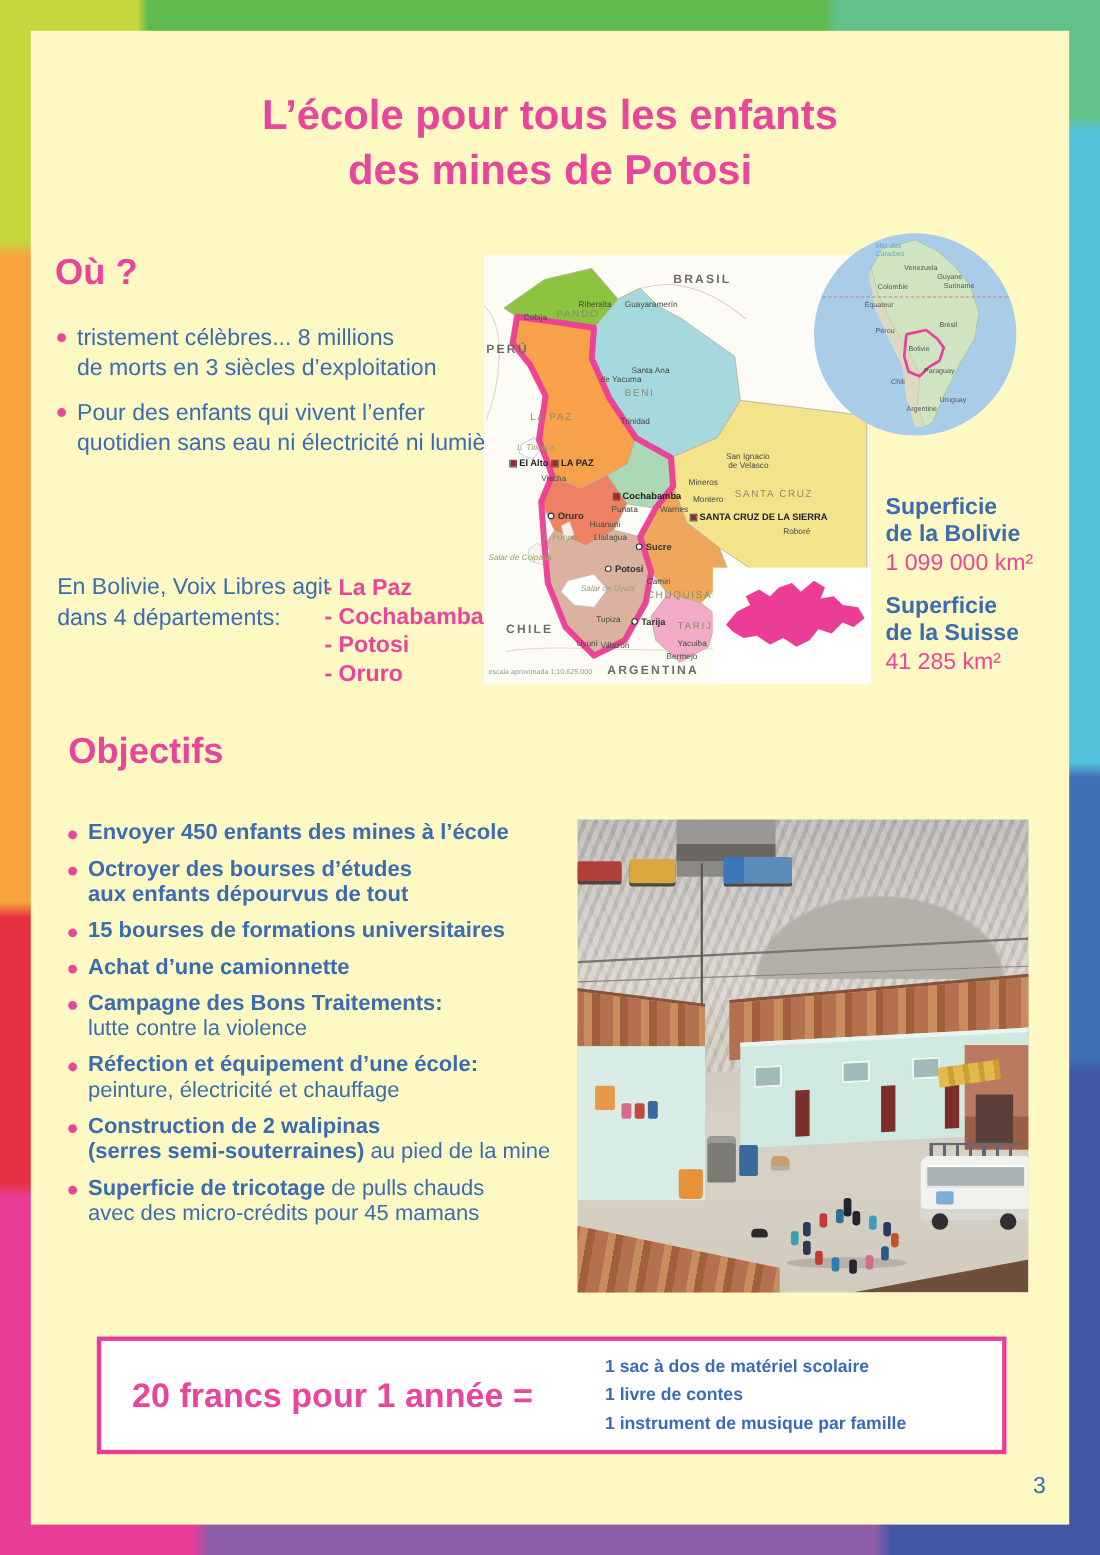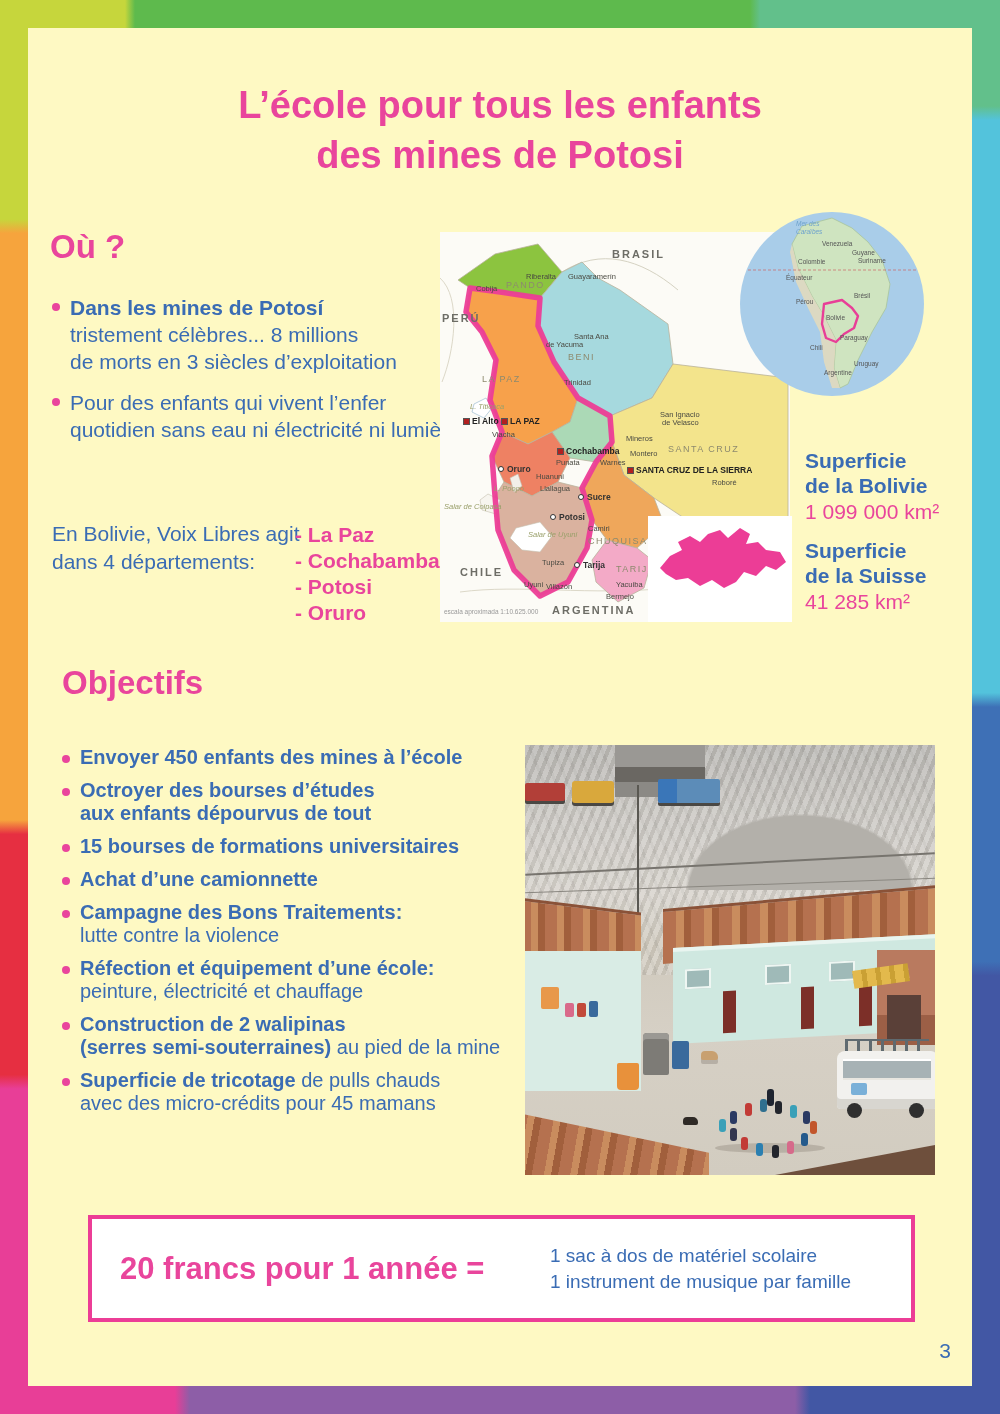--- a/index.html
+++ b/index.html
@@ -129,21 +129,21 @@
   .ph-van-wheel2{left:72px;top:66px;width:15px;height:15px;background:#2f2f2f;border-radius:50%;}
   .ph-van-logo{left:14px;top:46px;width:16px;height:12px;background:#7ab0d8;border-radius:2px;}
   .ph-kid{width:7px;height:13px;border-radius:3px;}
   .ph-shadow{left:190px;top:398px;width:110px;height:10px;background:rgba(60,50,40,.18);border-radius:50%;}
 
   
   .offer{position:absolute;left:88px;top:1215px;width:819px;height:99px;border:4px solid #ec3d96;
     display:flex;align-items:center;background:#fff;}
   .offer-left{width:430px;padding-left:28px;color:var(--pink);font-size:31px;font-weight:bold;}
   .offer-right{display:flex;flex-direction:column;justify-content:center;}
-  .offer-item{color:var(--blue);font-weight:normal;font-size:19px;line-height:26px;}
+  .offer-item{color:var(--blue);font-weight:bold;font-size:16px;line-height:26px;}
 
   .pagenum{position:absolute;left:930px;top:1339px;width:30px;text-align:center;
     color:var(--blue);font-size:21px;}
 </style>
 </head>
 <body>
 
 <div class="sheet">
 
   <div class="frame frame-top"></div>
@@ -155,21 +155,20 @@
     <span>L’école pour tous les enfants</span><br>
     <span>des mines de Potosi</span>
   </h1>
 
   <h2 class="h-ou">Où ?</h2>
 
   <div id="where-bullets" class="bullets">
       <div class="li-row">
         <span class="li-dot"></span>
         <div class="li-lines">
-          <div class="li-line"><b>Dans les mines de Potosí</b></div>
           <div class="li-line"><span>tristement célèbres... 8 millions</span></div>
           <div class="li-line"><span>de morts en 3 siècles d’exploitation</span></div>
         </div>
       </div>
       <div class="li-row">
         <span class="li-dot"></span>
         <div class="li-lines">
           <div class="li-line"><span>Pour des enfants qui vivent l’enfer</span></div>
           <div class="li-line"><span>quotidien sans eau ni électricité ni lumière</span></div>
         </div>
@@ -419,19 +418,20 @@
         <div class="ph-kid" style="left: 205px; top: 383px; background: rgb(51, 54, 79);"></div>
         <div class="ph-kid" style="left: 194px; top: 374px; background: rgb(58, 160, 184);"></div>
         <div class="ph-kid" style="left: 242px; top: 344px; background: rgb(30, 36, 48); height: 17px;"></div>
       </div>
   </div>
 
   <div class="offer">
     <div class="offer-left">20 francs pour 1 année =</div>
     <div id="offer-items" class="offer-right">
         <div class="offer-item">1 sac à dos de matériel scolaire</div>
+        <div class="offer-item">1 livre de contes</div>
         <div class="offer-item">1 instrument de musique par famille</div>
       </div>
   </div>
 
   <div class="pagenum">3</div>
 
 </div>
 
 </body></html>

